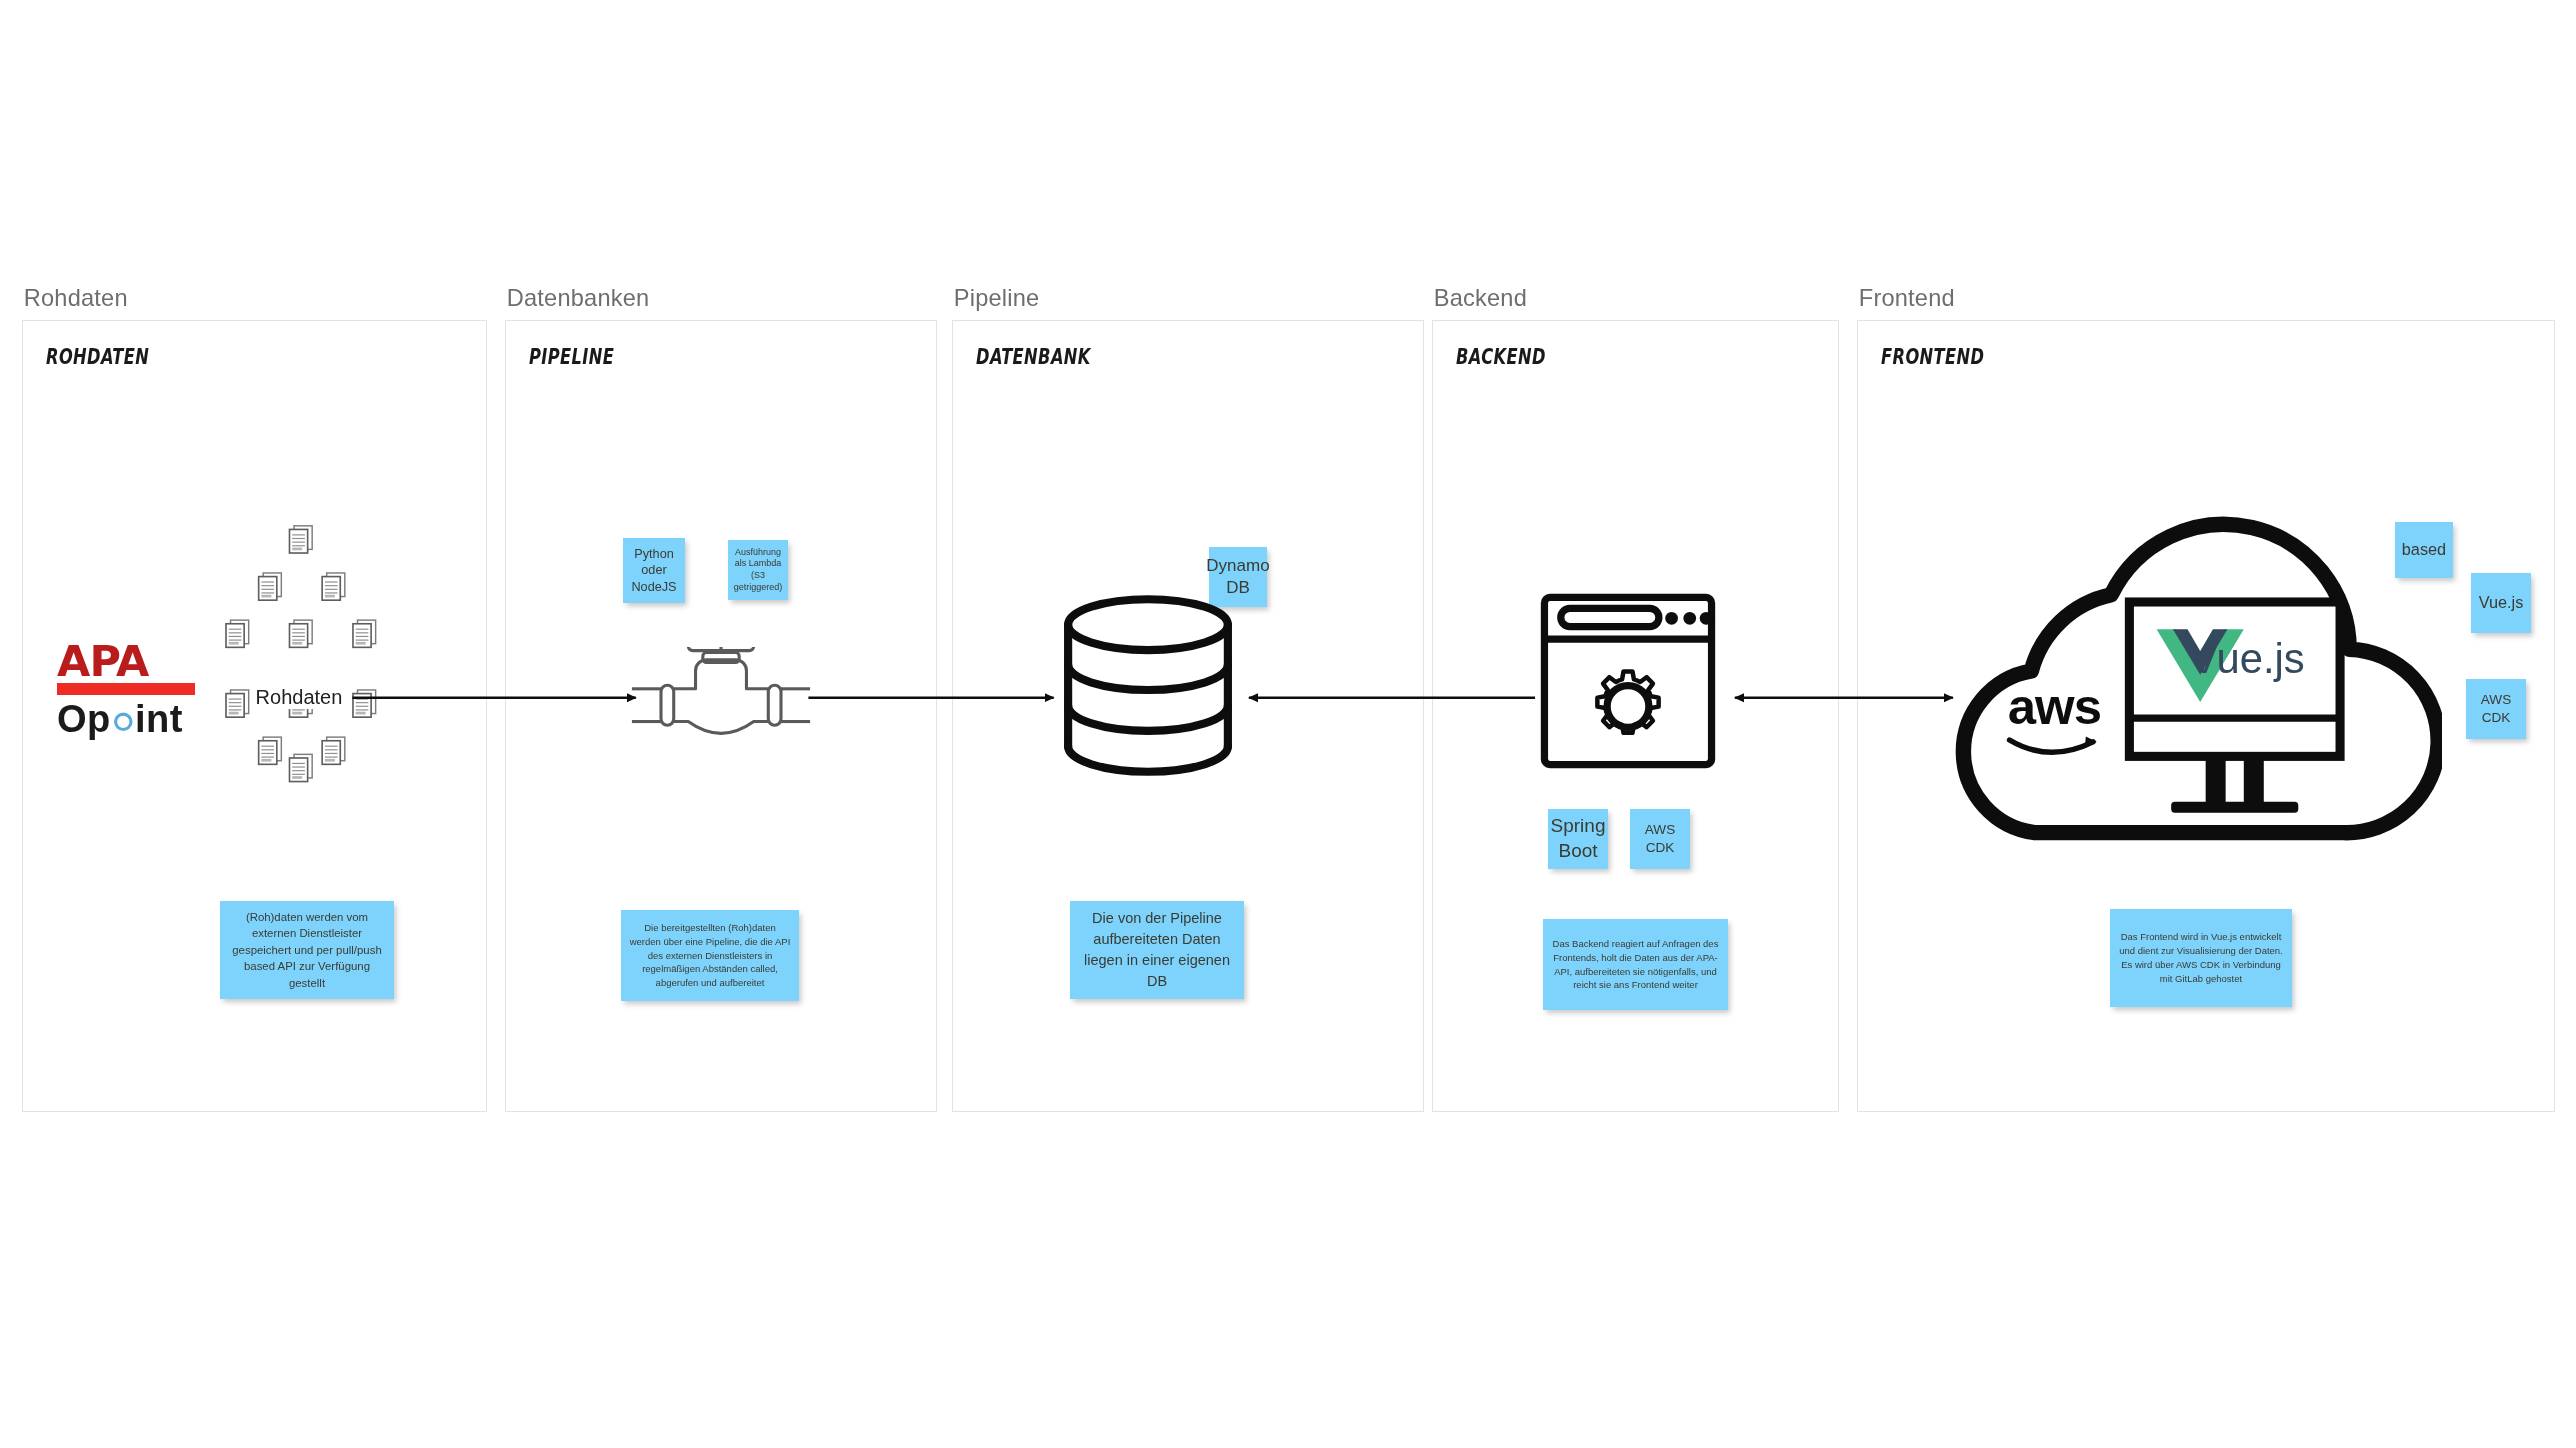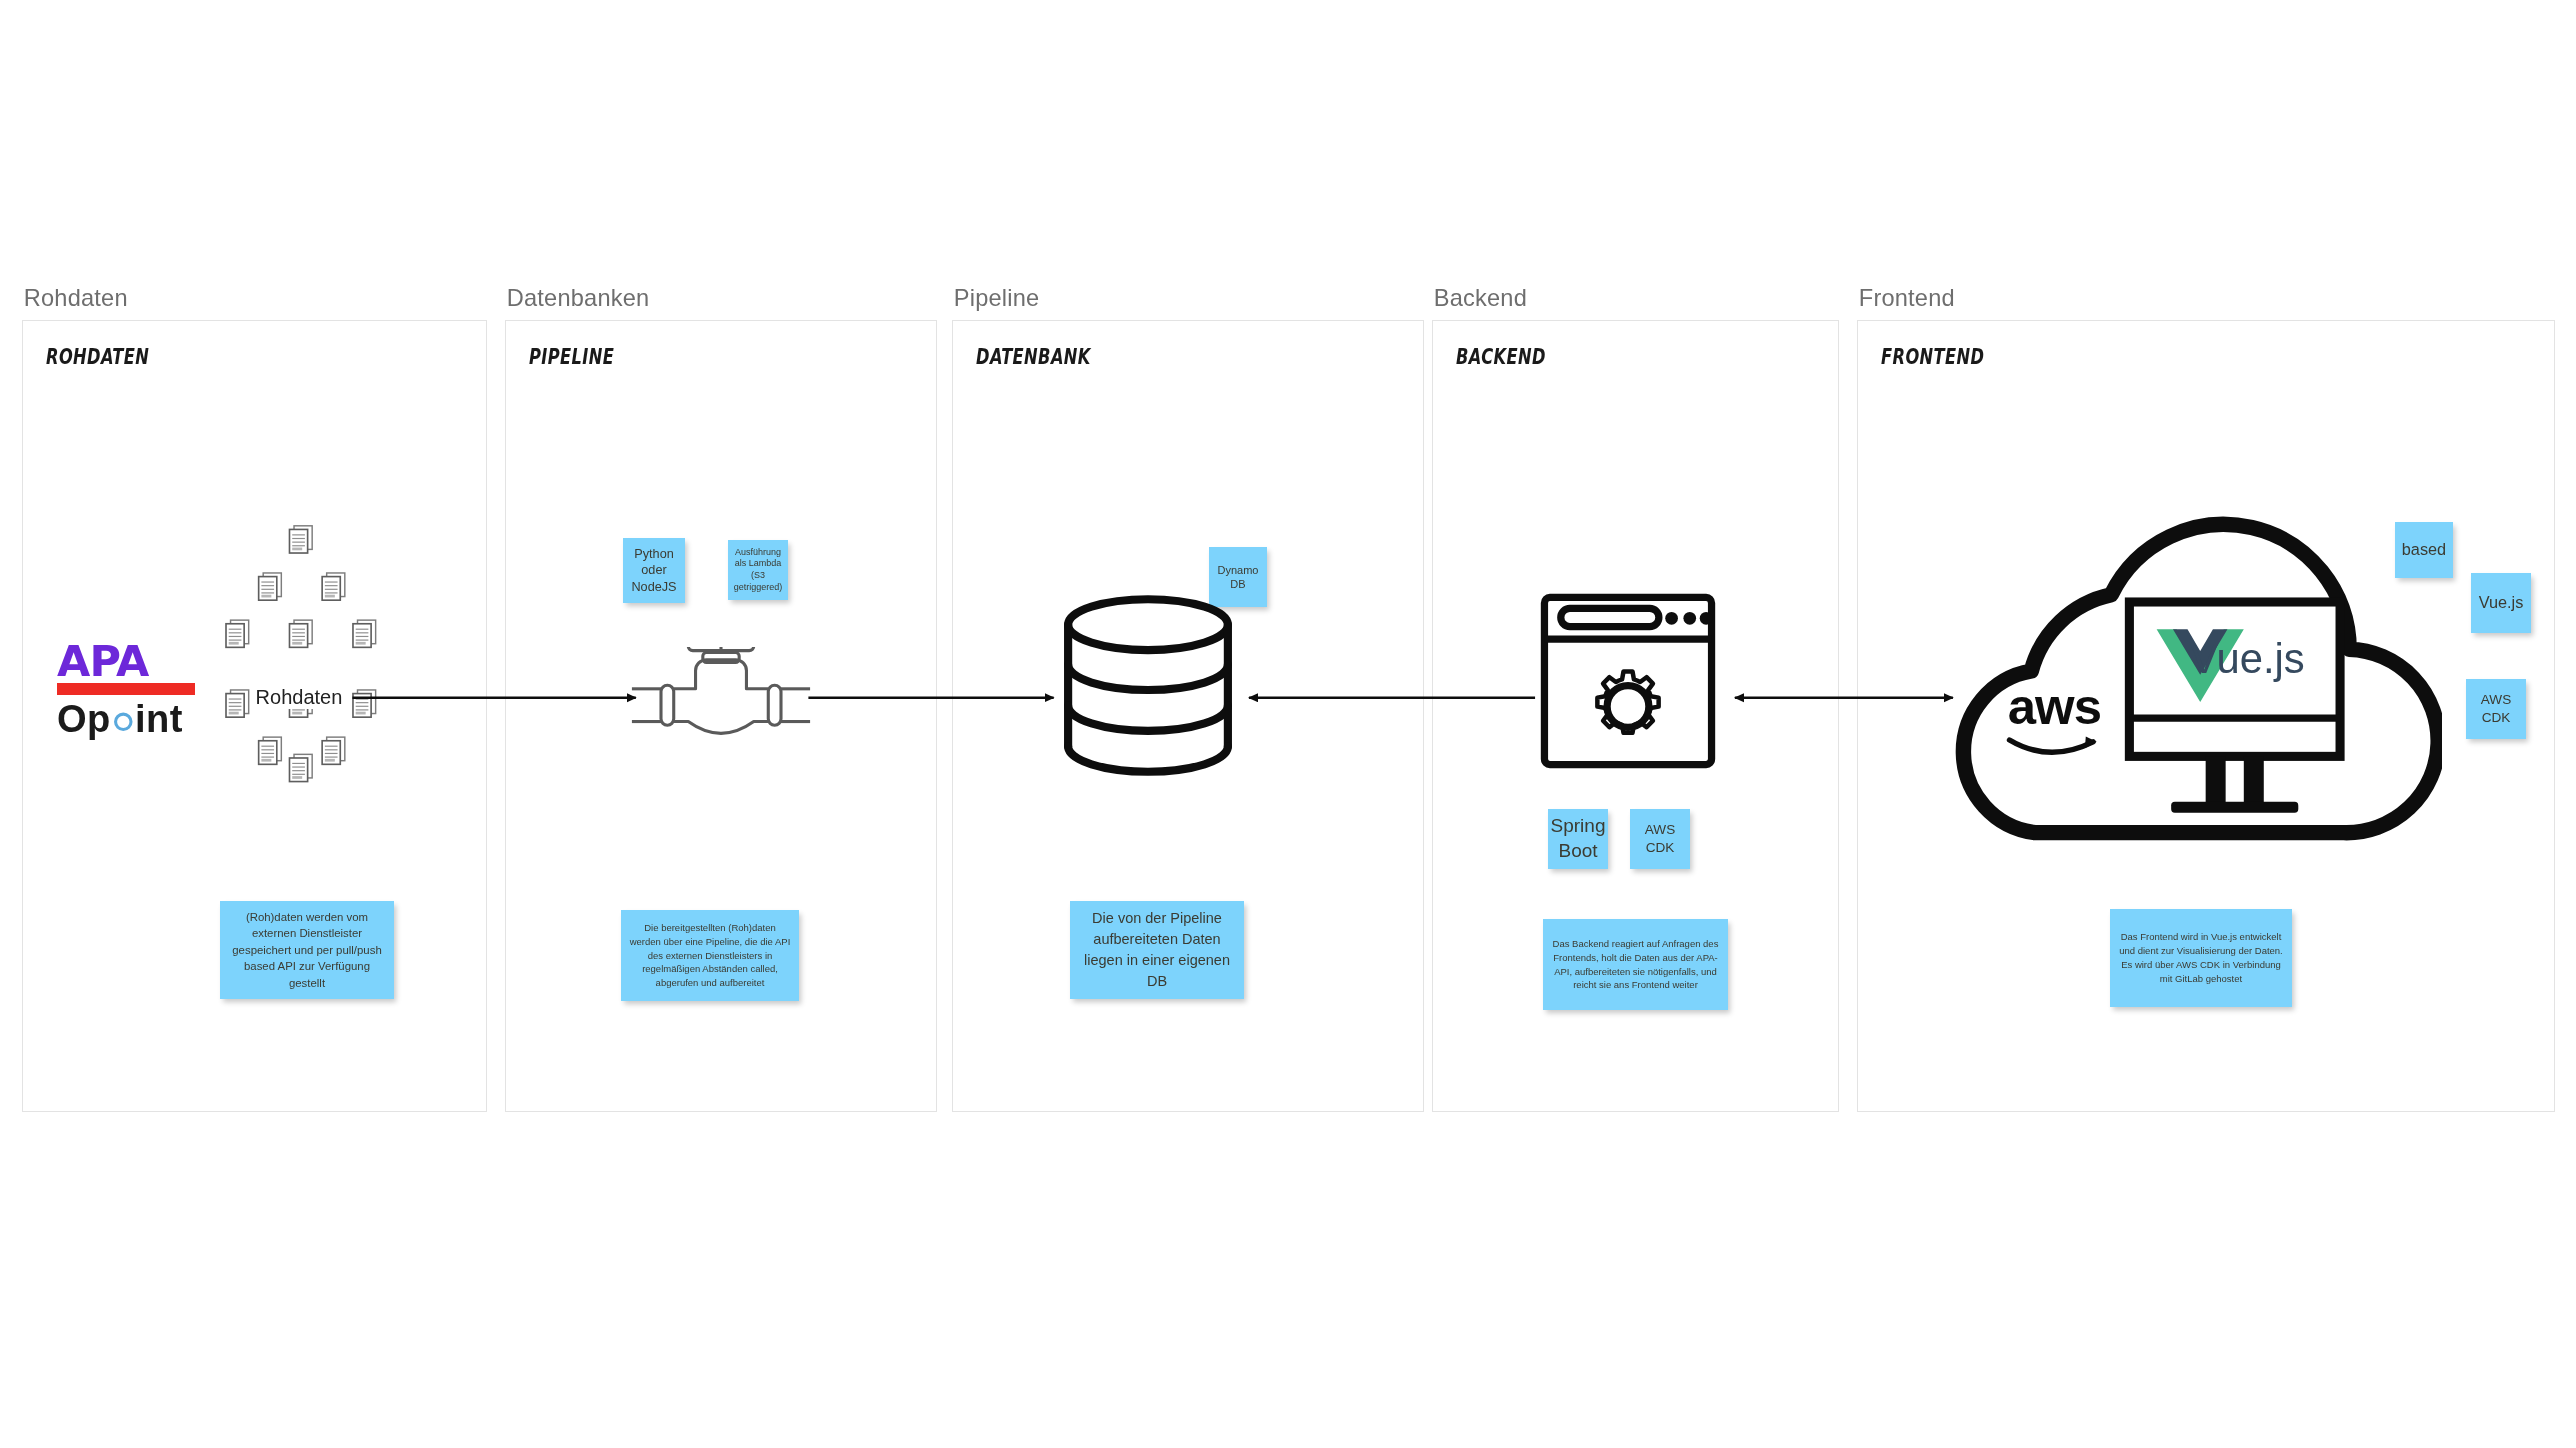--- a/index.html
+++ b/index.html
@@ -39,21 +39,21 @@
   }
   .note.big{line-height:1.45;}
 
   
   .gfx{position:absolute;}
 
   
   .apa-logo{position:absolute;width:145px;}
   .apa-word{
     font-family:"DejaVu Sans","Liberation Sans",sans-serif;
-    font-weight:bold;font-size:43px;letter-spacing:-0.9px;color:#6d28d9;
+    font-weight:bold;font-size:43px;letter-spacing:-0.9px;color:#b91c1c;
     line-height:.92;text-align:left;
   }
   .apa-bar{width:138px;height:11.8px;background:#ee2b24;margin-top:1.8px;}
   .opoint-word{
     position:relative;font-size:36px;color:#3b82f6;line-height:1.05;
     font-family:"Liberation Sans","DejaVu Sans",sans-serif;margin-top:3.6px;
     letter-spacing:0.4px;
     font-weight:bold;
   }
 
@@ -149,21 +149,21 @@
     </div>
 
     <div class="note big" style="left:116px;top:590px;width:178px;height:91px;font-size:9.5px;">Die bereitgestellten (Roh)daten werden über eine Pipeline, die die API des externen Dienstleisters in regelmäßigen Abständen called, abgerufen und aufbereitet</div>
   </div>
 
   <div class="lane" style="left:952px;width:472px;">
     <div class="lane-title">Pipeline</div>
     <div class="lane-card"></div>
     <div class="card-heading">DATENBANK</div>
 
-    <div class="note" style="left:257px;top:227px;width:58px;height:60px;font-size:11px;">Dynamo DB</div>
+    <div class="note" style="left:257px;top:227px;width:58px;height:60px;font-size:17px;">Dynamo DB</div>
 
     <div class="gfx" style="left:107px;top:272px;width:178px;height:187px;">
       <svg width="178" height="187" viewBox="0 0 196 206">
         <g fill="none" stroke="#0d0d0d" stroke-width="9" stroke-linecap="round">
           <ellipse cx="98" cy="36" rx="88" ry="28"></ellipse>
           <path d="M10 36 V170"></path>
           <path d="M186 36 V170"></path>
           <path d="M10 170 a88 28 0 0 0 176 0"></path>
           <path d="M10 80  a88 28 0 0 0 176 0"></path>
           <path d="M10 125 a88 28 0 0 0 176 0"></path>

